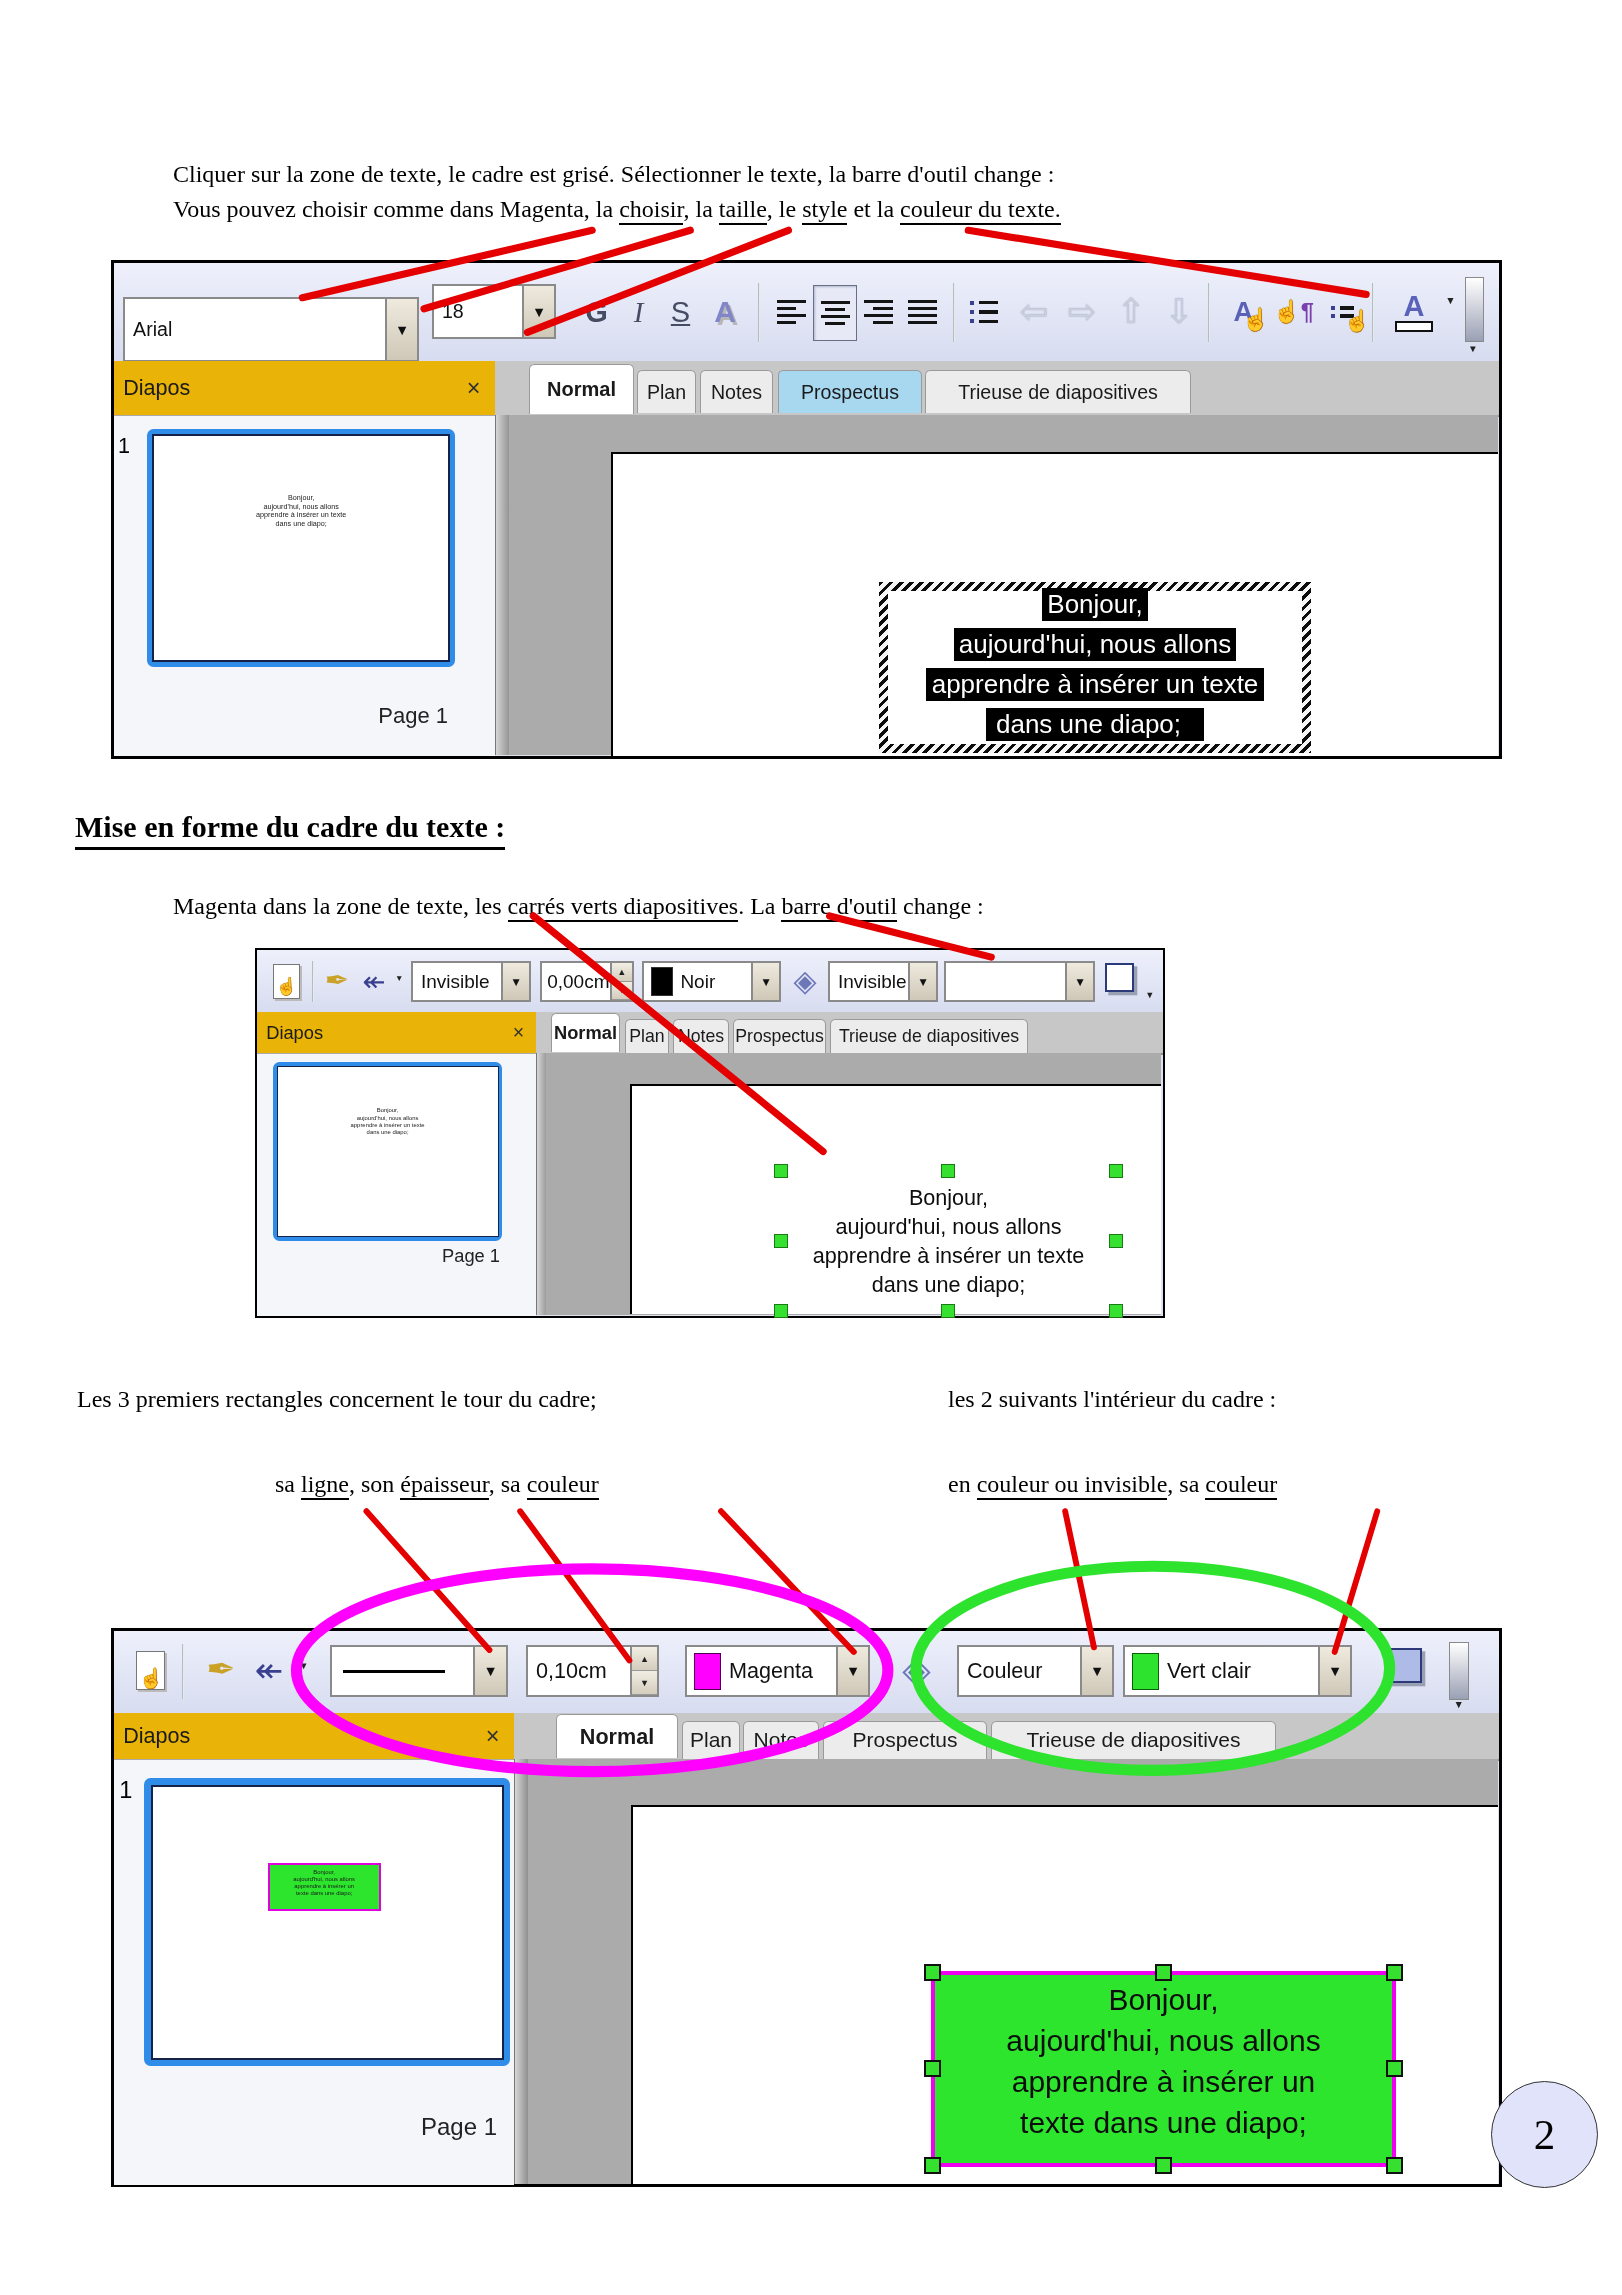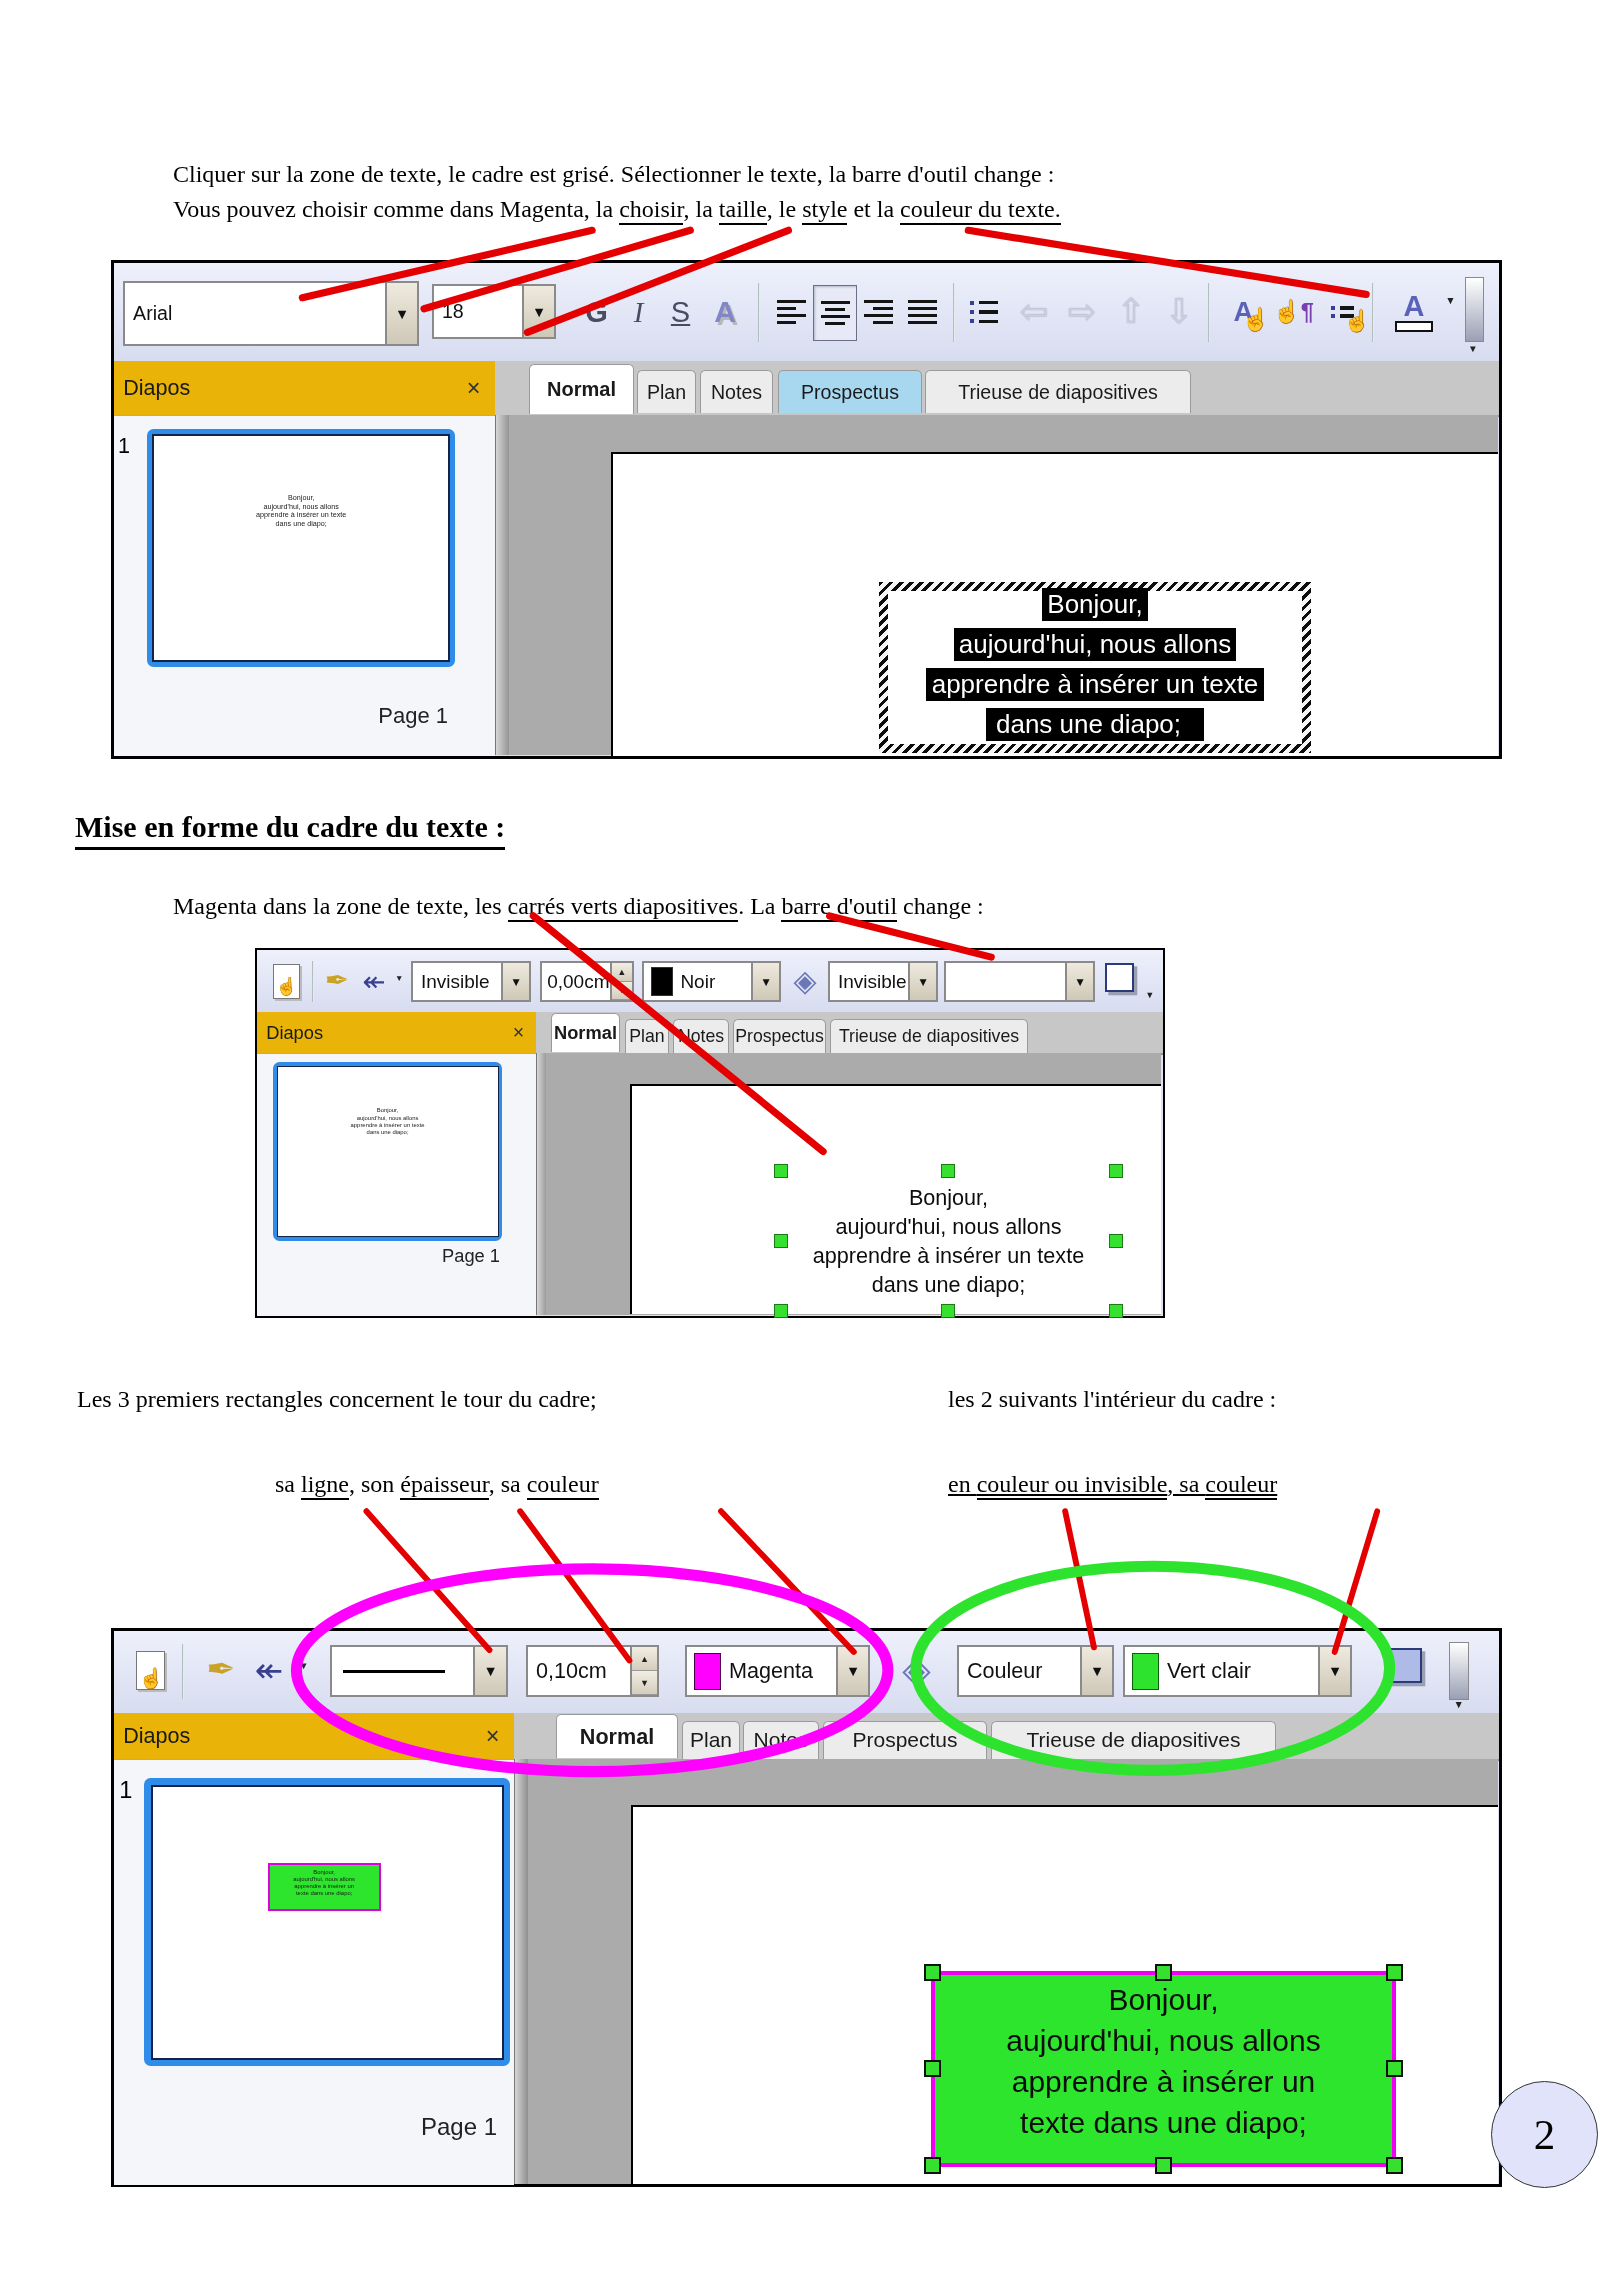--- a/index.html
+++ b/index.html
@@ -77,21 +77,21 @@
 <div id="page">
 
 
   <div class="abs para" style="left:173px;top:157px;">
     <div>Cliquer sur la zone de texte, le cadre est grisé. Sélectionner le texte,  la barre d'outil change :</div>
     <div><span>Vous pouvez choisir comme dans Magenta, la </span><span class="u">choisir</span><span>, la </span><span class="u">taille</span><span>, le </span><span class="u">style</span><span> et la </span><span class="u">couleur du texte.</span></div>
   </div>
 
   <div class="abs shot shot1" style="left:111px;top:260px;width:1391px;height:499px;">
     <div class="toolbar" style="height:98px;">
-      <div class="combo" style="left:9.2px;top:18px;width:296px;height:65px;">
+      <div class="combo" style="left:9.2px;top:34px;width:296px;height:65px;">
         <span class="txt">Arial</span>
         <span class="dd" style="width:30px;font-size:14.4px;">▼</span>
       </div>
       <div class="combo" style="left:318px;top:21px;width:124px;height:55px;">
         <span class="txt">18</span>
         <span class="dd" style="width:30px;font-size:14.4px;">▼</span>
       </div>
       <div class="tbtn" style="left:462px;top:22px;width:41px;height:54px;font-size:29px;font-weight:bold;color:#474c63;">G</div>
       <div class="tbtn" style="left:505px;top:22px;width:39px;height:54px;font-size:29px;font-style:italic;font-family:'Liberation Serif',serif;color:#474c63;">I</div>
       <div class="tbtn" style="left:547px;top:22px;width:39px;height:54px;font-size:29px;text-decoration:underline;color:#474c63;">S</div>
@@ -316,21 +316,21 @@
             <span class="handle h2s" style="right:-7.2px;bottom:-7.2px;"></span>
           </div>
         </div>
       </div>
     </div>
   </div>
 
   <div class="abs midtxt" style="left:77px;top:1386px;">Les 3 premiers rectangles concernent le tour du cadre;</div>
   <div class="abs midtxt" style="left:948px;top:1386px;">les 2 suivants l'intérieur du cadre :</div>
   <div class="abs midtxt" style="left:275px;top:1471px;"><span>sa </span><span class="u">ligne</span><span>, son </span><span class="u">épaisseur</span><span>,  sa </span><span class="u">couleur</span></div>
-  <div class="abs midtxt" style="left:948px;top:1471px;text-decoration:underline;"><span>en </span><span class="u">couleur ou invisible</span><span>,  sa </span><span class="u">couleur</span></div>
+  <div class="abs midtxt" style="left:948px;top:1471px;"><span>en </span><span class="u">couleur ou invisible</span><span>,  sa </span><span class="u">couleur</span></div>
 
   <div class="abs shot shot3" style="left:111px;top:1628px;width:1391px;height:559px;">
     <div class="toolbar" style="height:82px;">
       <div class="tbtn" style="left:15.7px;top:14.4px;width:42px;height:51px;">
           <span class="pageicon" style="width:27.5px;height:37px;">
             <span class="handglyph" style="font-size:19.6px;left:2.6px;top:14.4px;">☝</span>
           </span>
         </div>
       <div class="sep" style="left:68px;top:13px;height:55px;"></div>
       <div class="tbtn" style="left:88px;top:10.5px;width:38px;height:55px;font-size:35px;color:#c9a227;">✒</div>

